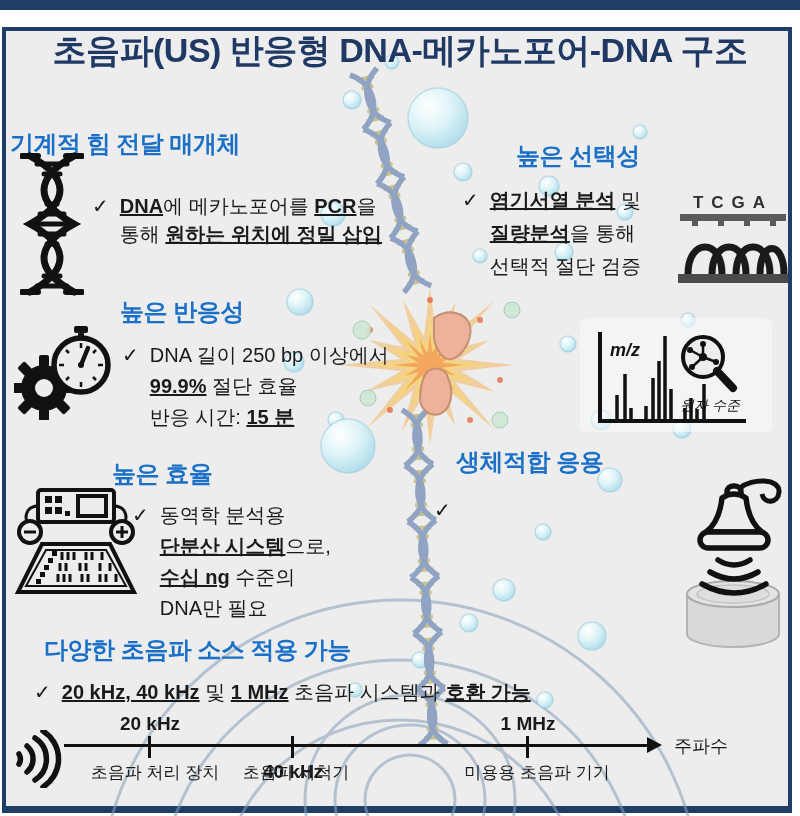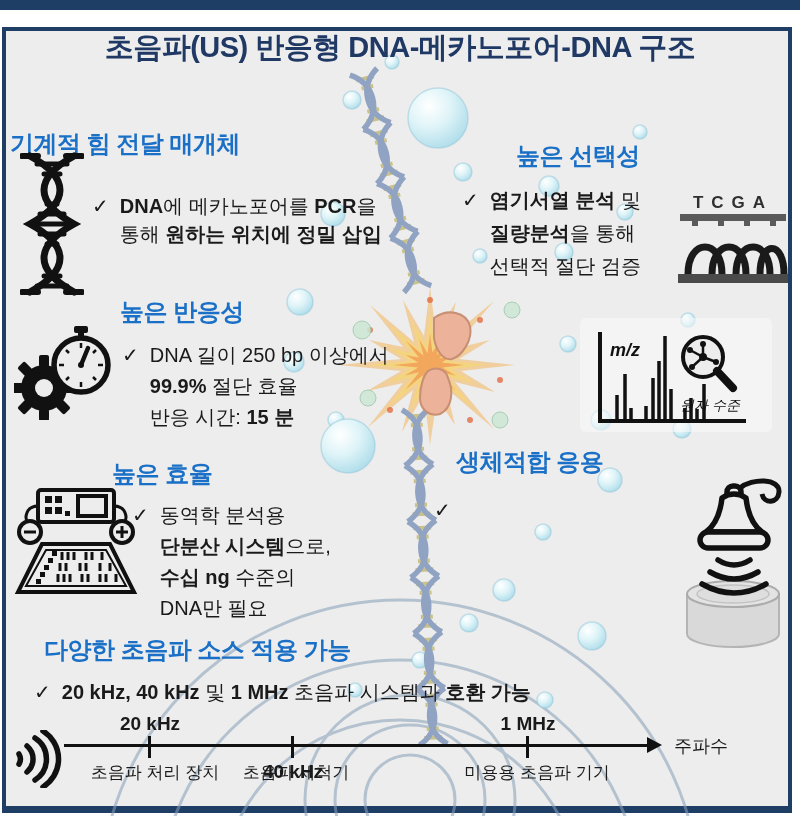--- a/index.html
+++ b/index.html
@@ -7,25 +7,25 @@
     width:800px;height:816px;position:relative;overflow:hidden;
     background:#ffffff;
     font-family:"Liberation Sans","DejaVu Sans",sans-serif;
     color:#1a1a1a;
   }
   .abs{position:absolute;}
   .topbar{left:0;top:0;width:800px;height:10px;background:#1F3E66;z-index:4;}
   .frame{left:2px;top:27px;width:782px;height:775px;background:#EDEDED;
          border:4px solid #1F3E66;border-bottom-width:7px;z-index:0;}
   .title{left:0;top:28px;width:800px;text-align:center;
-         font-size:29px;font-weight:bold;color:#1F3864;z-index:5;letter-spacing:-0.5px;}
+         font-size:34px;font-weight:bold;color:#1F3864;z-index:5;letter-spacing:-0.5px;}
   .h-blue{color:#1A6FC7;font-weight:bold;font-size:24px;z-index:5;letter-spacing:-0.5px;white-space:nowrap;}
   .body-block{display:flex;align-items:flex-start;z-index:5;font-size:20px;white-space:nowrap;}
   .check{font-weight:bold;margin-right:11px;font-size:20px;}
-  .lines .b{font-weight:bold;}
+  .lines .b{font-weight:bold;text-decoration:underline;}
   #art{left:0;top:0;z-index:1;}
   .icon{z-index:5;}
   .panel{background:rgba(250,250,250,0.55);border-radius:6px;z-index:2;}
   .axis-line{left:64px;top:744px;width:584px;height:3px;background:#111;z-index:5;}
   .axis-arrow{left:647px;top:737px;width:0;height:0;z-index:5;
     border-left:15px solid #111;border-top:8px solid transparent;border-bottom:8px solid transparent;}
   .tick{top:736px;width:3px;height:22px;background:#111;z-index:5;}
   .freq{top:713px;font-size:19px;font-weight:bold;transform:translateX(-50%);z-index:5;white-space:nowrap;text-align:center;}
   .dev{top:761px;font-size:17px;transform:translateX(-50%);z-index:5;white-space:nowrap;}
   .axis-label{left:674px;top:734px;font-size:18px;z-index:5;text-align:center;}

